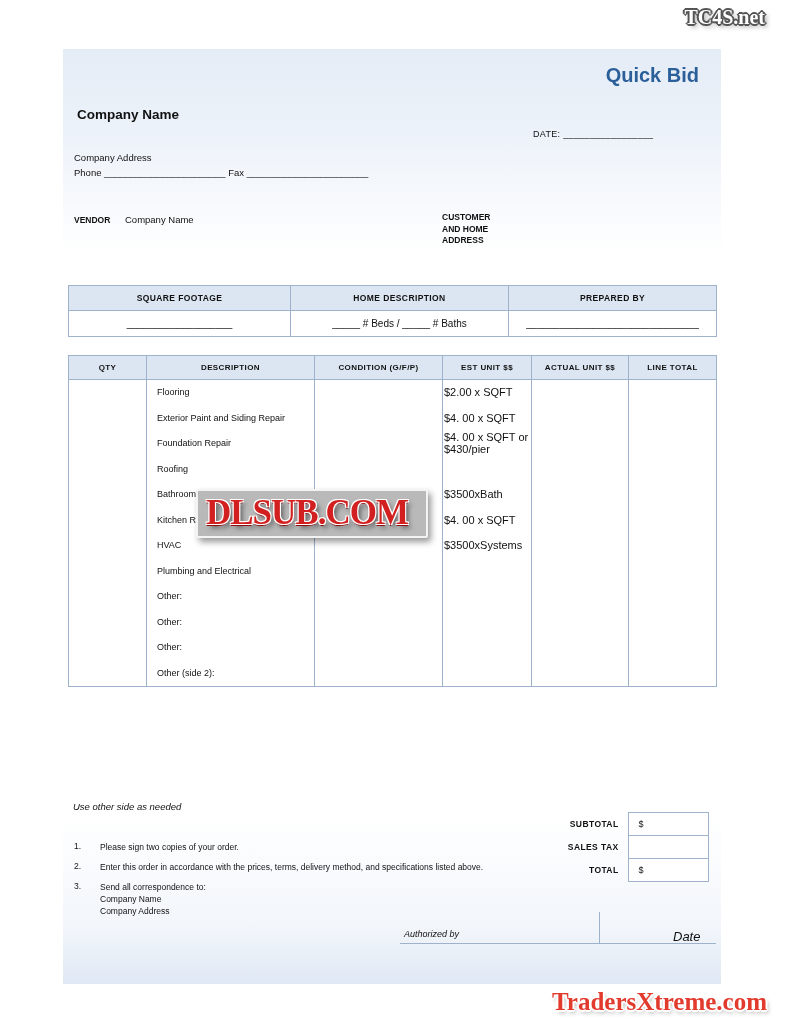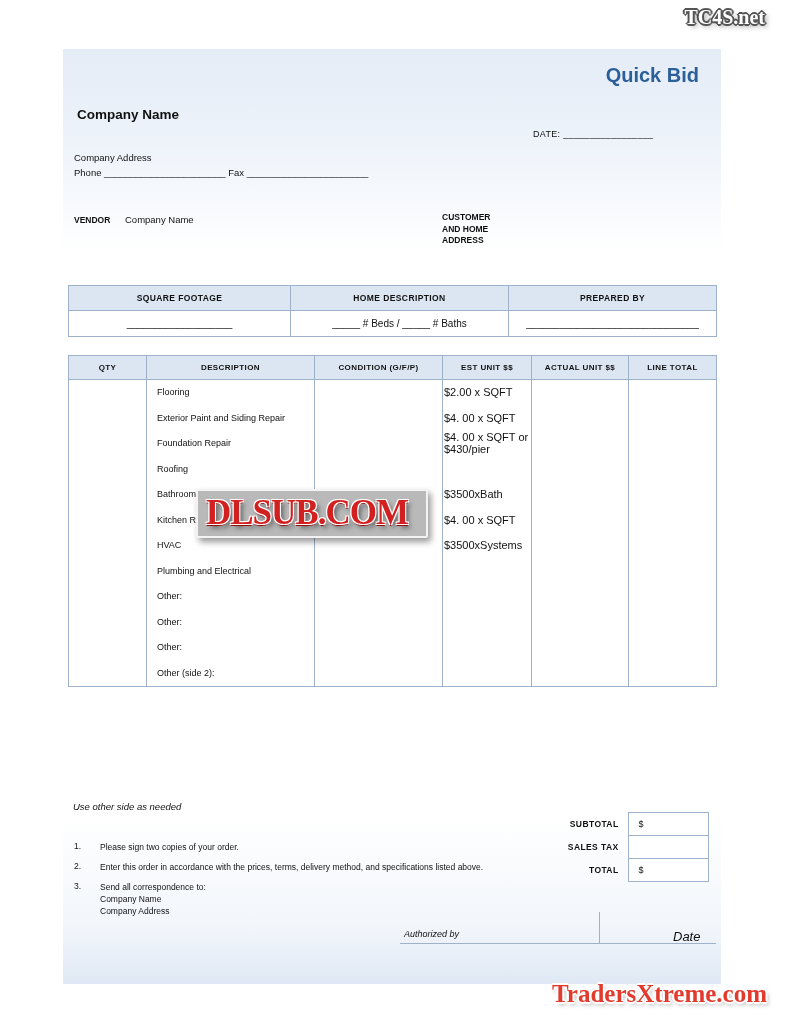--- a/index.html
+++ b/index.html
@@ -26,21 +26,21 @@
     color: #ffffff;
     letter-spacing: 0px;
     text-shadow:
       -1px -1px 0 #555, 1px -1px 0 #555, -1px 1px 0 #555, 1px 1px 0 #555,
       -2px 0 0 #555, 2px 0 0 #555, 0 -2px 0 #555, 0 2px 0 #555,
       3px 3px 5px rgba(0,0,0,.45);
     z-index: 40;
   }
   .wm-bottom {
     position: absolute;
-    bottom: 16px;
+    bottom: 8px;
     right: 24px;
     font-family: "Liberation Serif", serif;
     font-weight: bold;
     font-size: 25px;
     color: #e23b2e;
     text-shadow:
       -1px -1px 0 #ffffff, 1px -1px 0 #ffffff, -1px 1px 0 #ffffff, 1px 1px 0 #ffffff,
       -2px 0 0 #ffffff, 2px 0 0 #ffffff, 0 -2px 0 #ffffff, 0 2px 0 #ffffff,
       2px 3px 4px rgba(0,0,0,.35);
     z-index: 40;

